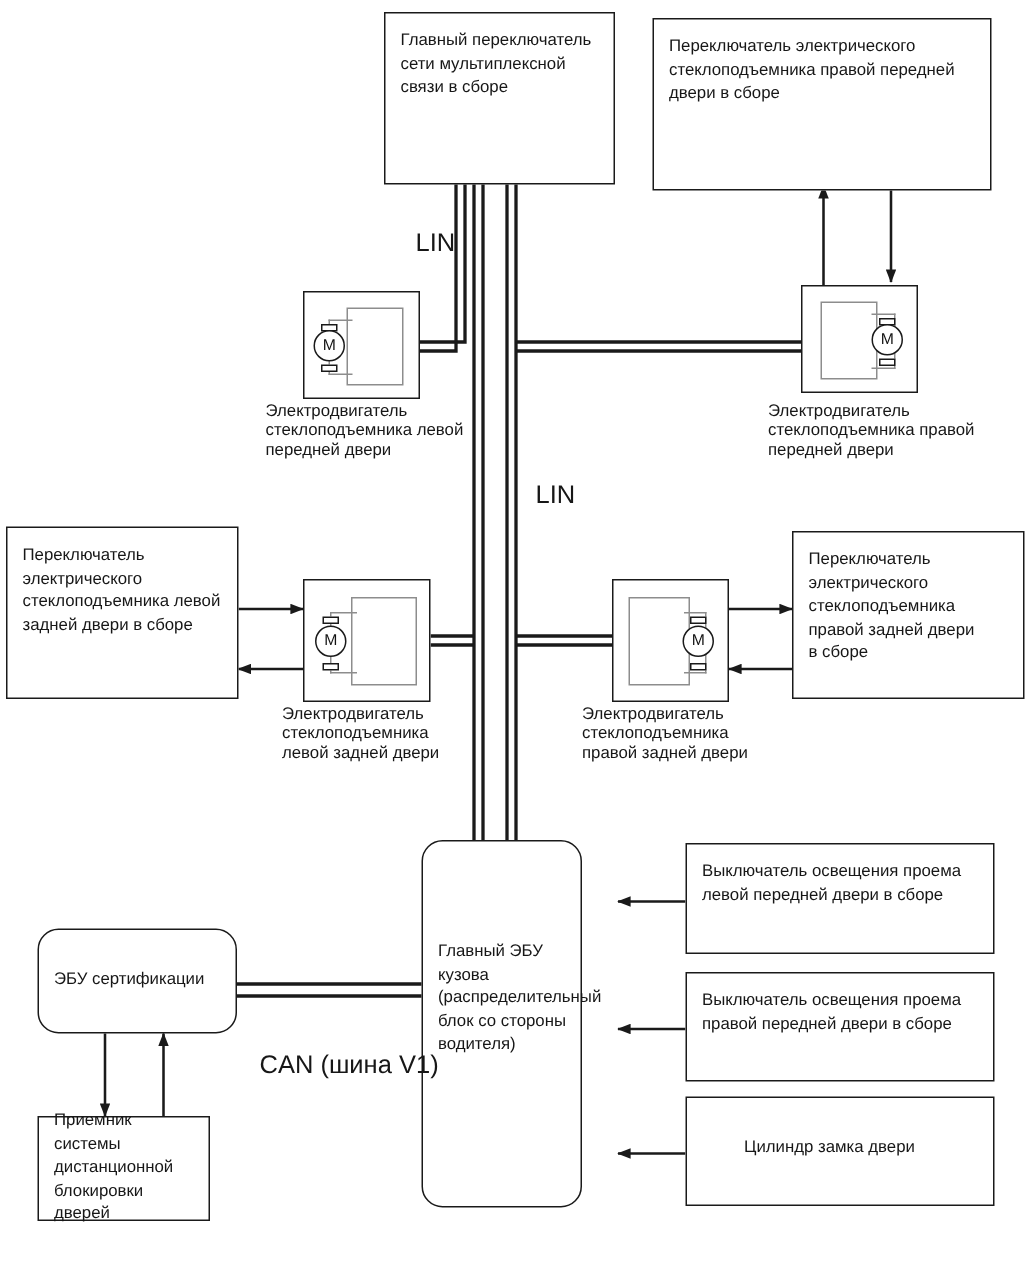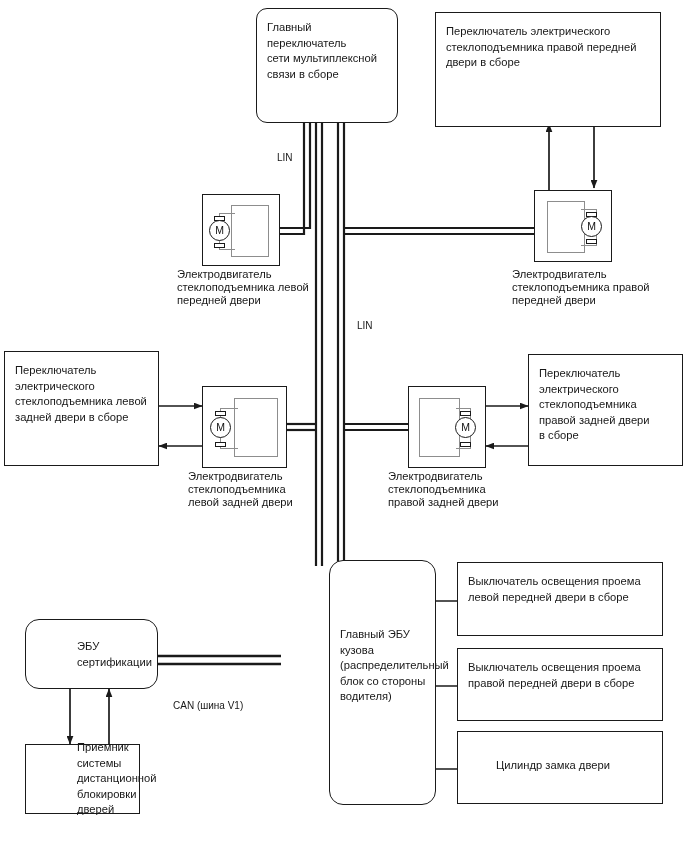--- a/index.html
+++ b/index.html
@@ -31,35 +31,34 @@
     left: 10px;
     right: 6px;
     font-size: 11.2px;
     line-height: 15.5px;
     color: #171717;
     white-space: pre-line;
   }
   .box-label.mid {
     top: 50%;
     transform: translateY(-50%);
-    margin-left: 41px;
   }
   .box-label.topal {
     top: 11px;
   }
   .caption {
     position: absolute;
     font-size: 11.2px;
     line-height: 13px;
     color: #171717;
     white-space: pre-line;
   }
   .netlabel {
     position: absolute;
-    font-size: 10px;
+    font-size: 17px;
     color: #171717;
     white-space: nowrap;
   }
   
   .motor-box {
     position: absolute;
     border: 1.6px solid #1a1a1a;
     background: #ffffff;
     box-sizing: border-box;
   }
@@ -181,21 +180,21 @@
       <line x1="457" y1="601" x2="412" y2="601" stroke="#1a1a1a" stroke-width="1.7" marker-end="url(#arrowhead)"></line>
     </g>
     <g>
       <line x1="457" y1="686" x2="412" y2="686" stroke="#1a1a1a" stroke-width="1.7" marker-end="url(#arrowhead)"></line>
     </g>
     <g>
       <line x1="457" y1="769" x2="412" y2="769" stroke="#1a1a1a" stroke-width="1.7" marker-end="url(#arrowhead)"></line>
     </g>
   </svg>
 
-  <div class="box" style="left:256px; top:8px; width:142px; height:115px;border-radius:11px;">
+  <div class="box" style="left:256px; top:8px; width:154px; height:115px;">
     <div class="box-label topal">Главный переключатель
 сети мультиплексной
 связи в сборе</div>
   </div>
 
   <div class="box" style="left:435px; top:12px; width:226px; height:115px;">
     <div class="box-label topal">Переключатель электрического
 стеклоподъемника правой передней
 двери в сборе</div>
   </div>
@@ -264,21 +263,21 @@
 правой задней двери</div>
 
   <div class="box" style="left:528px; top:354px; width:155px; height:112px;">
     <div class="box-label topal">Переключатель
 электрического
 стеклоподъемника
 правой задней двери
 в сборе</div>
   </div>
 
-  <div class="box rounded" style="left:281px; top:560px; width:107px; height:245px;margin-left:48px;">
+  <div class="box rounded" style="left:281px; top:560px; width:107px; height:245px;">
     <div class="box-label" style="top:66px;">Главный ЭБУ кузова
 (распределительный
 блок со стороны
 водителя)</div>
   </div>
 
   <div class="box rounded" style="left:25px; top:619px; width:133px; height:70px;">
     <div class="box-label mid">ЭБУ сертификации</div>
   </div>
 

